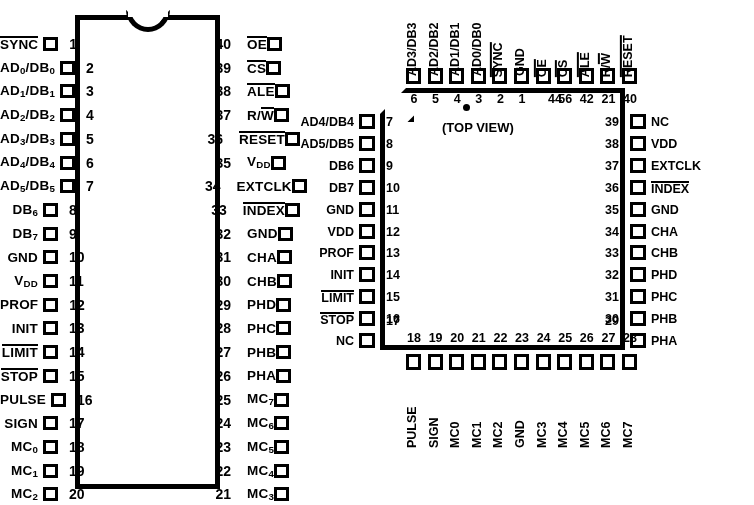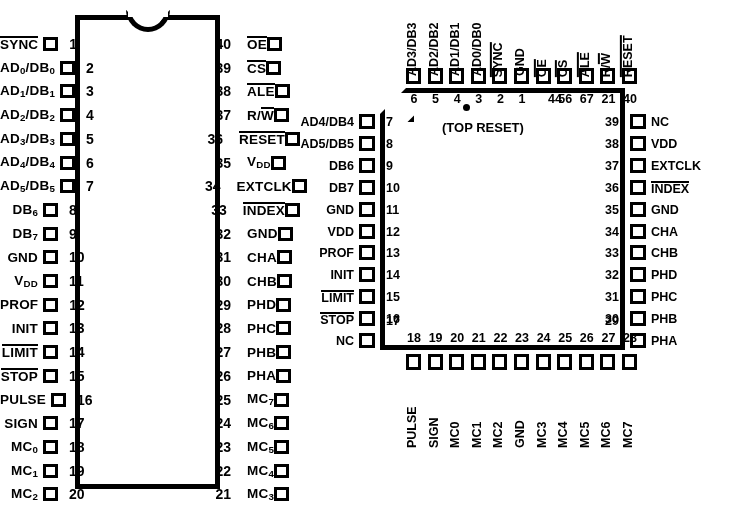--- a/index.html
+++ b/index.html
@@ -414,21 +414,21 @@
         <span class="dip-pinbox"></span>
         <span class="dip-num">21</span>
       </div>
     </div>
 </div>
 
 <div id="plcc-package">
   <div id="plcc-body"></div>
   <div id="plcc-chamfer"></div>
   <div id="plcc-dot"></div>
-  <div id="plcc-topview">(TOP RESET)</div>
+  <div id="plcc-topview">(TOP VIEW)</div>
   <div id="plcc-pins">
       <div class="plcc-pin vert" style="left: 106px; top: 68px;"></div>
       <div class="plcc-num" style="left: 101px; top: 92px; width: 26px;">6</div>
       <div class="plcc-lbl rot" style="left: 119px; top: 62px;">AD3/DB3</div>
       <div class="plcc-pin vert" style="left: 127.6px; top: 68px;"></div>
       <div class="plcc-num" style="left: 122.6px; top: 92px; width: 26px;">5</div>
       <div class="plcc-lbl rot" style="left: 140.6px; top: 62px;">AD2/DB2</div>
       <div class="plcc-pin vert" style="left: 149.2px; top: 68px;"></div>
       <div class="plcc-num" style="left: 144.2px; top: 92px; width: 26px;">4</div>
       <div class="plcc-lbl rot" style="left: 162.2px; top: 62px;">AD1/DB1</div>
@@ -441,21 +441,21 @@
       <div class="plcc-pin vert" style="left: 214px; top: 68px;"></div>
       <div class="plcc-num" style="left: 209px; top: 92px; width: 26px;">1</div>
       <div class="plcc-lbl rot" style="left: 227px; top: 62px;">GND</div>
       <div class="plcc-pin vert" style="left: 235.6px; top: 68px;"></div>
       <div class="plcc-num" style="left: 242px; top: 92px; width: 26px;">44</div>
       <div class="plcc-lbl rot" style="left: 248.6px; top: 62px;"><span class="ov">OE</span></div>
       <div class="plcc-pin vert" style="left: 257.2px; top: 68px;"></div>
       <div class="plcc-num" style="left: 252.2px; top: 92px; width: 26px;">56</div>
       <div class="plcc-lbl rot" style="left: 270.2px; top: 62px;"><span class="ov">CS</span></div>
       <div class="plcc-pin vert" style="left: 278.8px; top: 68px;"></div>
-      <div class="plcc-num" style="left: 273.8px; top: 92px; width: 26px;">67</div>
+      <div class="plcc-num" style="left: 273.8px; top: 92px; width: 26px;">42</div>
       <div class="plcc-lbl rot" style="left: 291.8px; top: 62px;"><span class="ov">ALE</span></div>
       <div class="plcc-pin vert" style="left: 300.4px; top: 68px;"></div>
       <div class="plcc-num" style="left: 295.4px; top: 92px; width: 26px;">21</div>
       <div class="plcc-lbl rot" style="left: 313.4px; top: 62px;">R/<span class="ov">W</span></div>
       <div class="plcc-pin vert" style="left: 322px; top: 68px;"></div>
       <div class="plcc-num" style="left: 317px; top: 92px; width: 26px;">40</div>
       <div class="plcc-lbl rot" style="left: 335px; top: 62px;"><span class="ov">RESET</span></div>
       <div class="plcc-pin horiz" style="left: 59px; top: 114px;"></div>
       <div class="plcc-num" style="left: 86px; top: 115px; width: 22px; text-align: left;">7</div>
       <div class="plcc-lbl side-left" style="left: 0px; width: 54px; top: 115px;">AD4/DB4</div>

